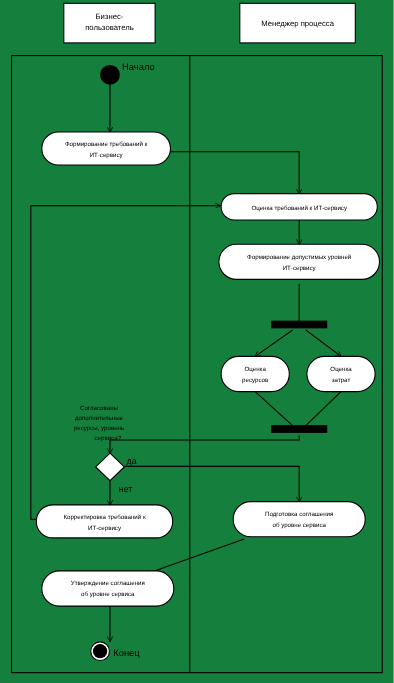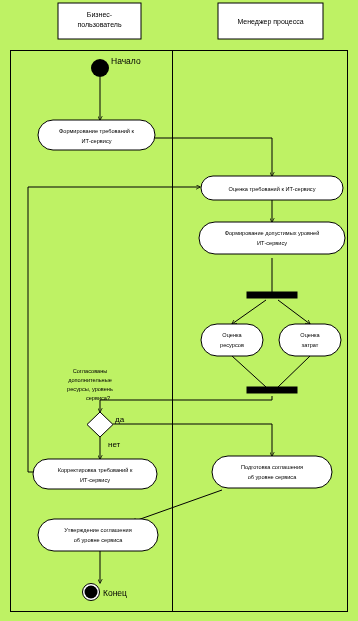--- a/index.html
+++ b/index.html
@@ -9,21 +9,21 @@
     background: #ffffff;
   }
   body {
     font-family: "Liberation Sans", sans-serif;
     color: #000000;
   }
   #canvas {
     position: relative;
     width: 358px;
     height: 621px;
-    background: #bef264;
+    background: #15803d;
     overflow: hidden;
   }
   svg#diagram {
     position: absolute;
     left: 0;
     top: 0;
     width: 358px;
     height: 621px;
   }
   .lane-header-box {

